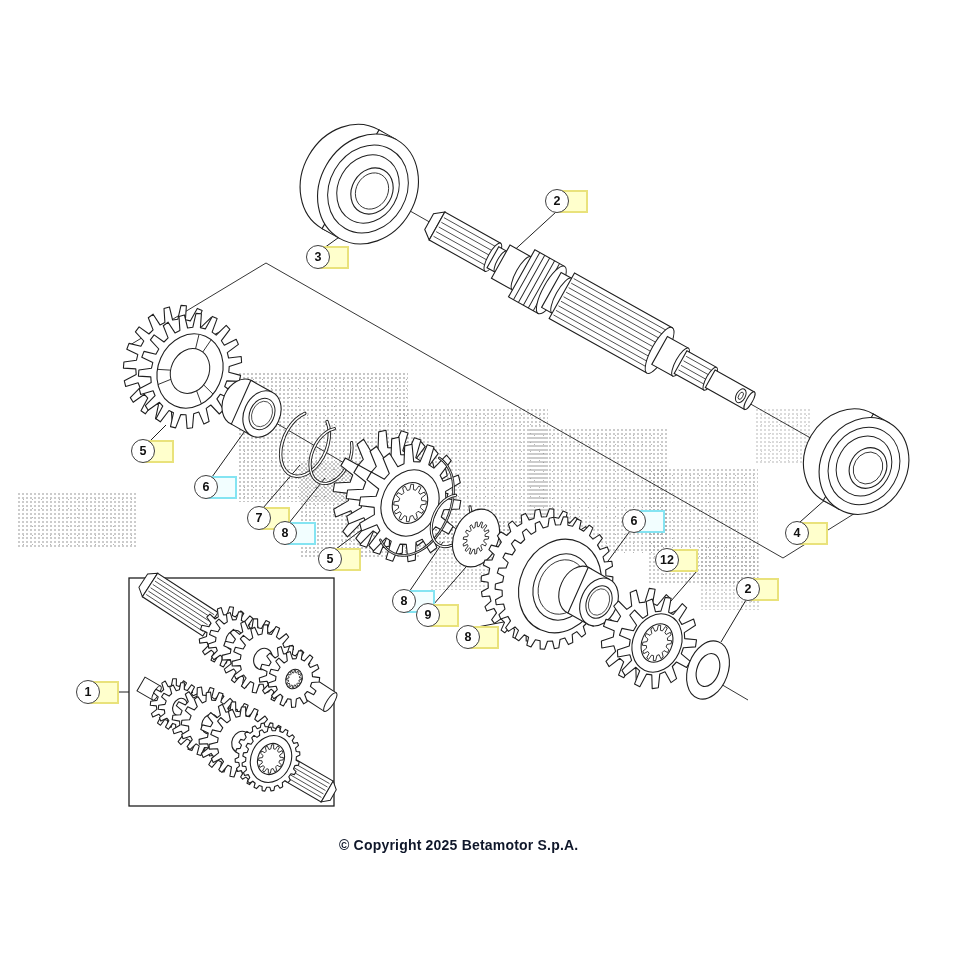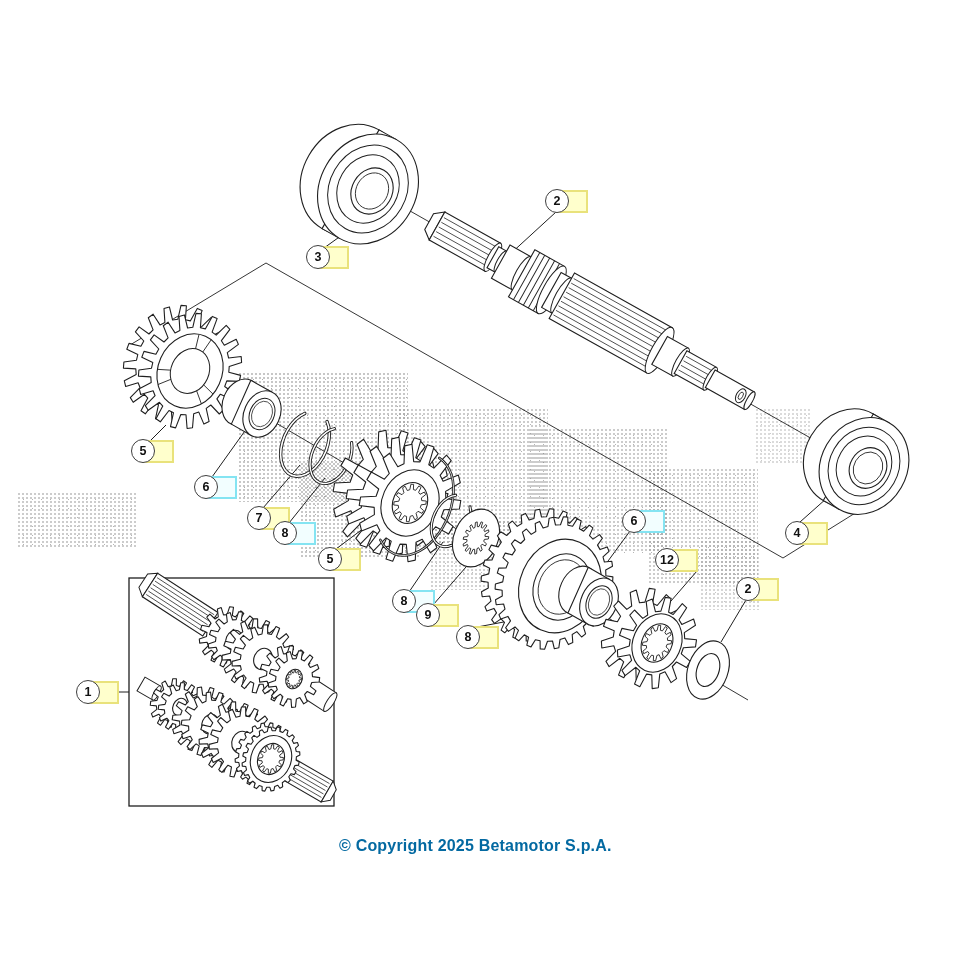--- a/index.html
+++ b/index.html
@@ -12,21 +12,21 @@
     background-size:4px 4px, 9px 9px;
     background-position:0 0, 2px 3px;}
   #art{position:absolute;left:0;top:0;}
   .callout{position:absolute;width:24px;height:24px;cursor:pointer;}
   .callout .tag{position:absolute;left:11px;top:1px;width:28px;height:19px;border:2px solid;}
   .callout.yellow .tag{background:var(--c-yf,#ffffcc);border-color:var(--c-yb,#e9e27b);}
   .callout.cyan  .tag{background:var(--c-cf,#f2feff);border-color:var(--c-cb,#84e4f2);}
   .callout .num{position:absolute;left:0;top:0;width:24px;height:24px;border:1.6px solid var(--c-cc,#3f3f3f);
     border-radius:50%;background:#fff;display:flex;align-items:center;justify-content:center;
     font-size:12.5px;font-weight:bold;color:#111;box-sizing:border-box;}
-  #copyright{position:absolute;left:339px;top:837px;font-size:16px;font-weight:bold;color:#0369a1;
+  #copyright{position:absolute;left:339px;top:837px;font-size:14px;font-weight:bold;color:#0f172a;
     white-space:nowrap;letter-spacing:0.2px;}
 </style>
 </head>
 <body>
 
 <div id="stage">
 
   <div>
     <div class="dots" style="left:238px;top:372px;width:170px;height:130px;opacity:.55"></div>
     <div class="dots" style="left:398px;top:408px;width:150px;height:140px;opacity:.5"></div>

